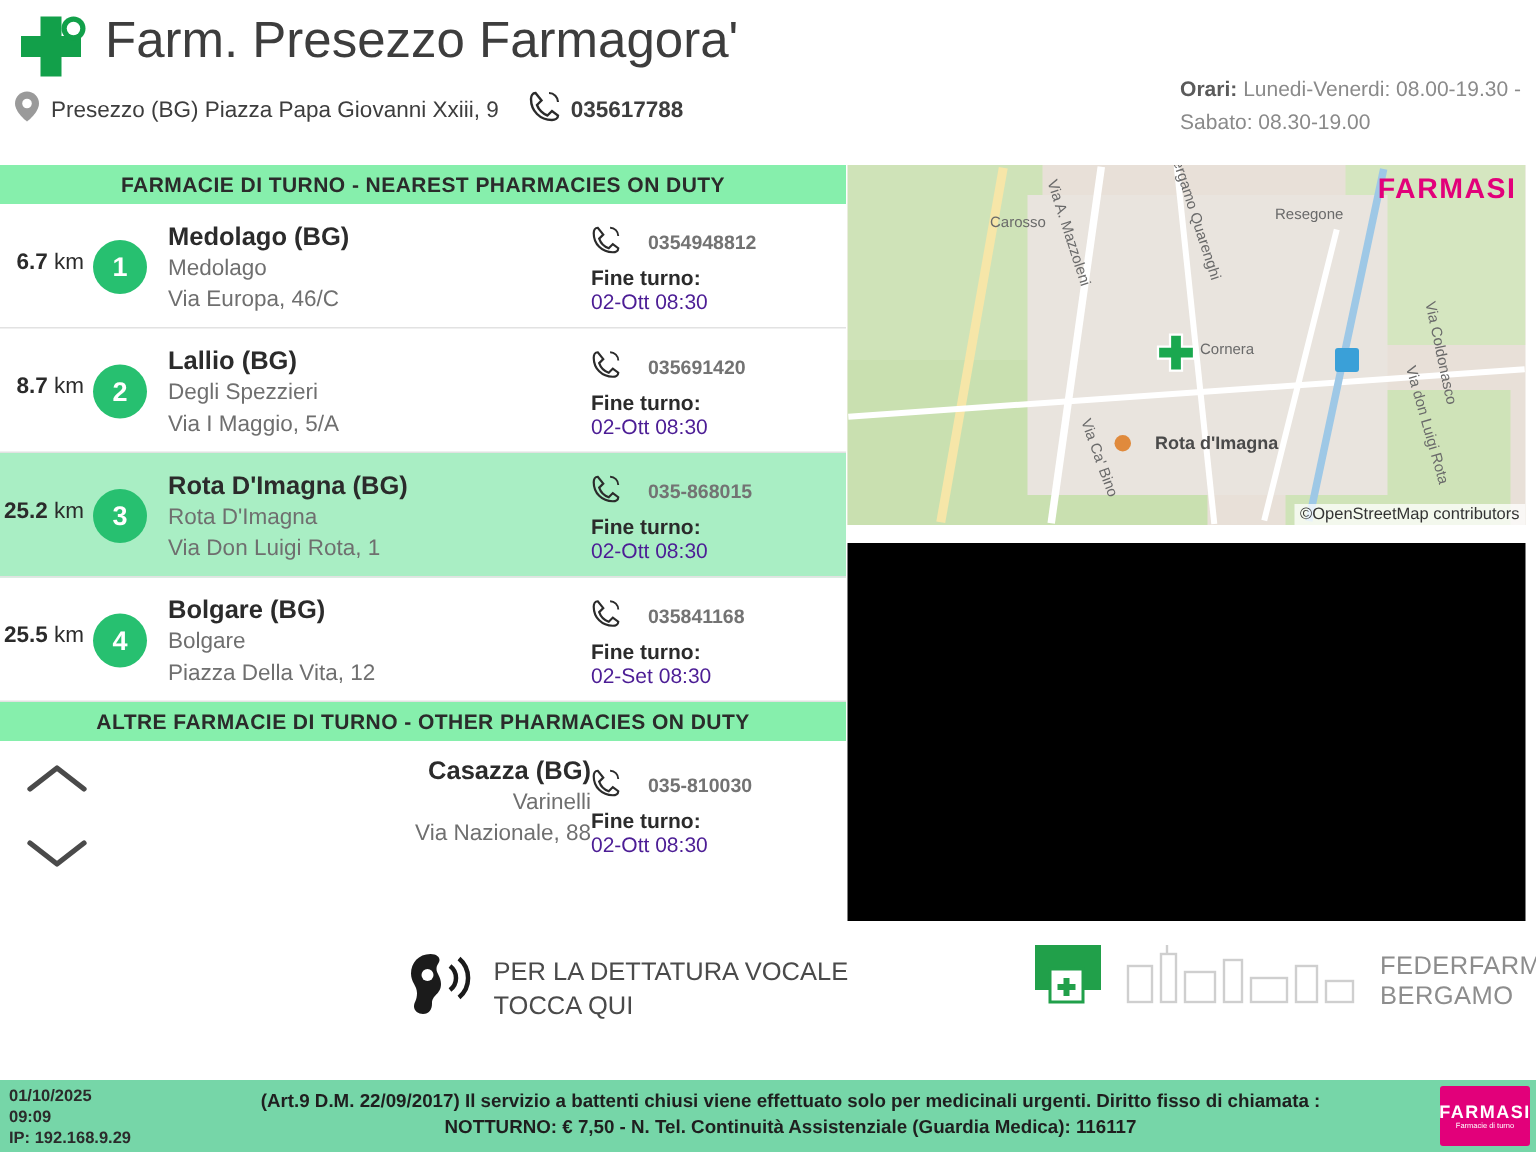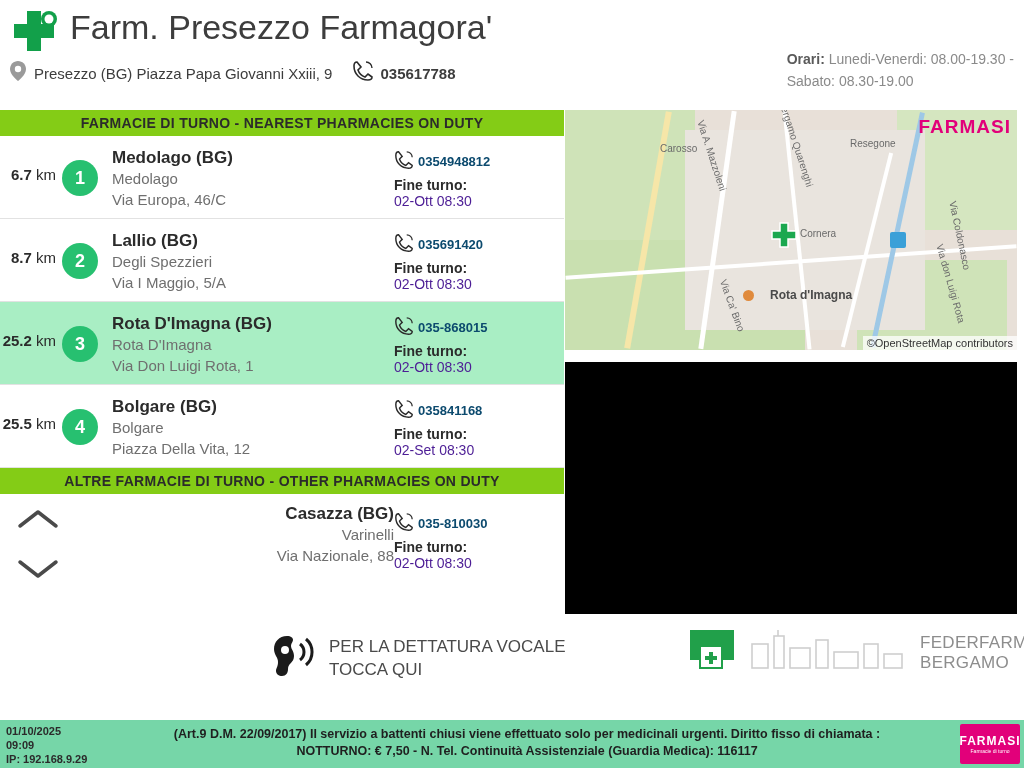--- a/index.html
+++ b/index.html
@@ -36,21 +36,21 @@
 
   .hours {
     position: absolute; right: 10px; top: 48px;
     font-size: 14px; color: #8a8a8a;
     line-height: 22px;
   }
   .hours b { color: #5a5a5a; }
 
   
   .bar {
-    background: #84cc16; color: #2b2b2b;
+    background: #86efac; color: #2b2b2b;
     font-size: 14px; font-weight: bold; text-align: center;
     padding: 5px 0; letter-spacing: 0.3px;
   }
 
   
   .list { position: absolute; left: 0; top: 110px; width: 564px; }
   .row {
     display: flex; align-items: flex-start;
     border-bottom: 1px solid #e2e2e2;
     padding: 8px 0 8px 0; min-height: 81px;
@@ -68,22 +68,22 @@
     background: #27c070; color: #fff;
     display: flex; align-items: center; justify-content: center;
     font-size: 18px; font-weight: bold;
     margin-top: 16px; flex: 0 0 36px;
   }
   .info { margin-left: 14px; flex: 1 1 auto; padding-top: 4px; }
   .info .name { font-size: 17px; color: #2b2b2b; font-weight: bold; }
   .info .sub { font-size: 15px; color: #6f6f6f; line-height: 21px; }
   .contact { width: 170px; padding-top: 6px; }
   .contact .tel {
-    display: flex; align-items: center; gap: 4px;
-    font-size: 13px; color: #0c4a6e; font-weight: bold;
+    display: flex; align-items: center; gap: 18px;
+    font-size: 13px; color: #737373; font-weight: bold;
   }
   .contact .end-label { font-size: 14px; color: #2b2b2b; font-weight: bold; margin-top: 4px;}
   .contact .end-date { font-size: 14px; color: #4c1d95; }
 
   
   .other-row { display: flex; align-items: flex-start; padding: 6px 0; }
   .arrows {
     width: 76px; display: flex; flex-direction: column;
     align-items: center; gap: 28px; padding-top: 8px;
   }

